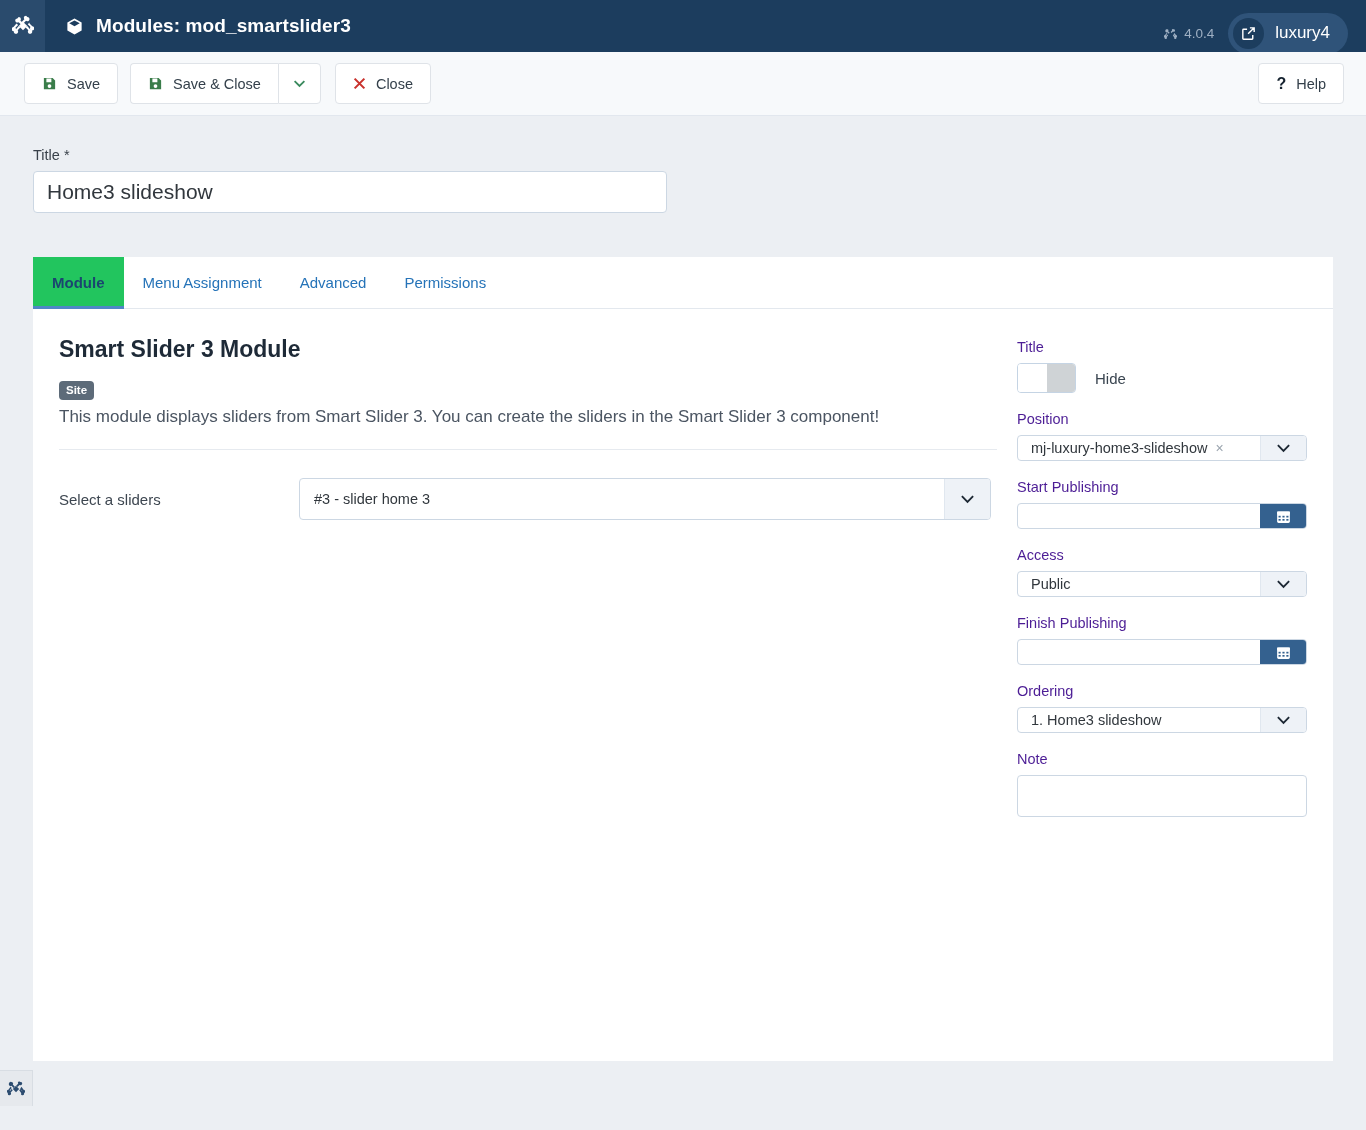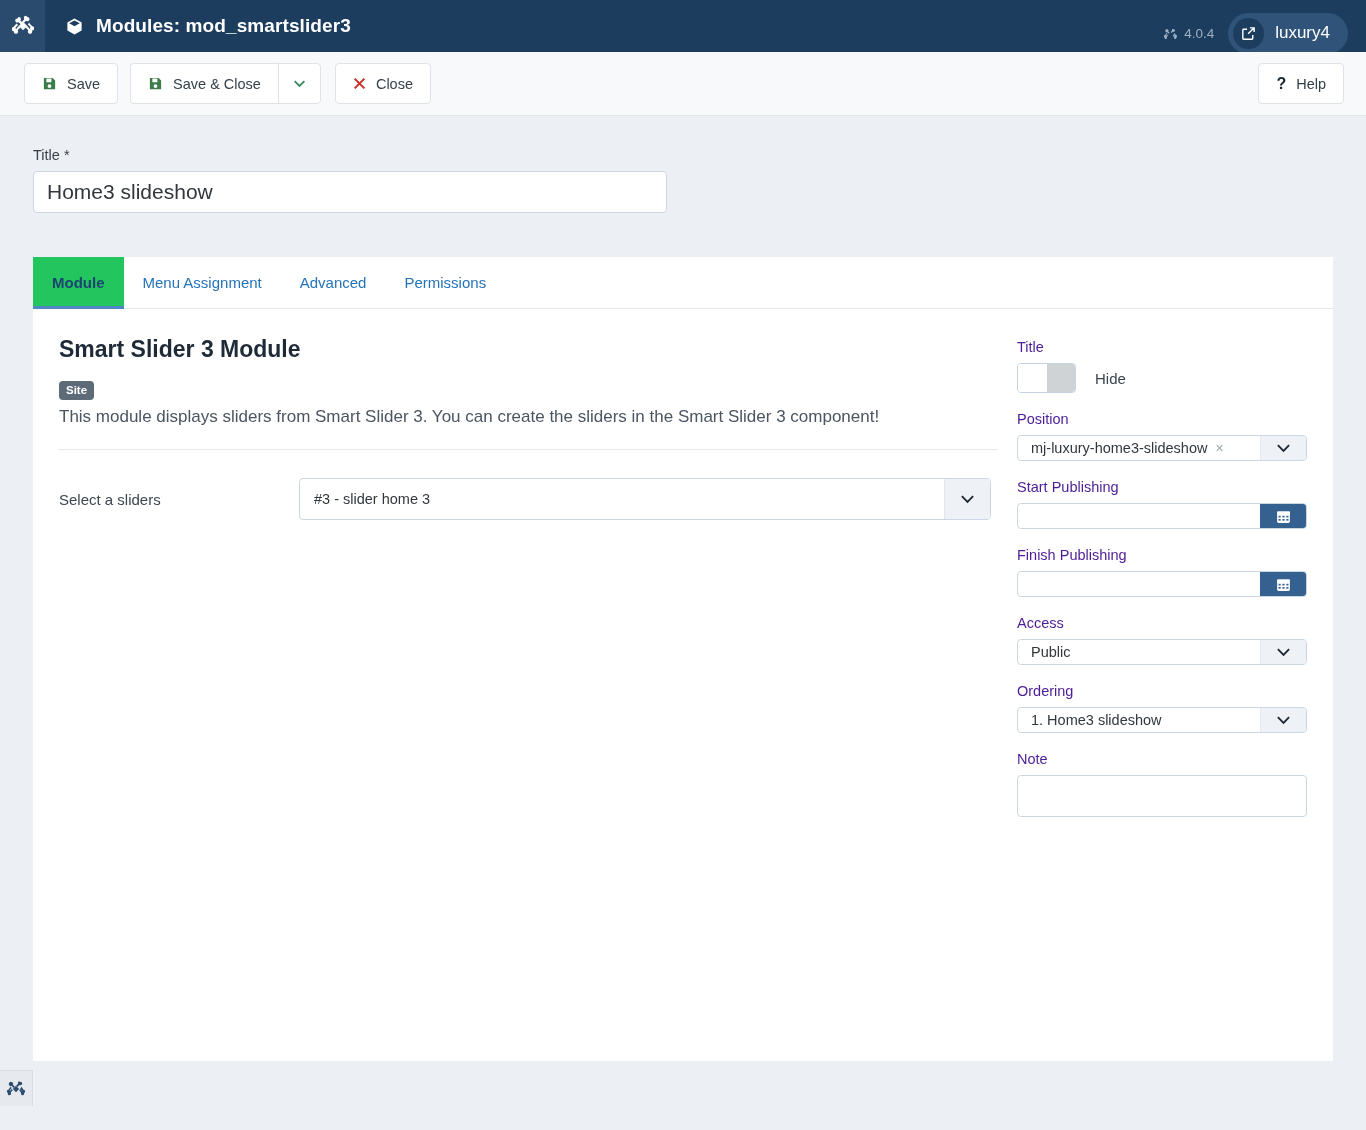--- a/index.html
+++ b/index.html
@@ -434,51 +434,51 @@
                   <rect x="16" y="11" width="3" height="2.4" fill="#34618f"></rect>
                   <rect x="5" y="15.5" width="3" height="2.4" fill="#34618f"></rect>
                   <rect x="10.5" y="15.5" width="3" height="2.4" fill="#34618f"></rect>
                   <rect x="16" y="15.5" width="3" height="2.4" fill="#34618f"></rect>
                 </svg>
               </div>
             </div>
           </div>
 
           <div class="side-field">
+            <span class="side-label">Access</span>
+            <div class="ctrl">
+              <div class="ctrl-value">Public</div>
+              <div class="ctrl-btn">
+                <svg class="caret-glyph" viewBox="0 0 16 10">
+                  <path fill="none" stroke="#1c2733" stroke-width="2" d="M2 2l6 6 6-6"></path>
+                </svg>
+              </div>
+            </div>
+          </div>
+
+          <div class="side-field">
             <span class="side-label">Finish Publishing</span>
             <div class="ctrl">
               <div class="ctrl-value"></div>
               <div class="ctrl-btn calendar">
                 <svg class="cal-icon" viewBox="0 0 24 24">
                   <rect x="3" y="5" width="18" height="16" rx="2" fill="#ffffff"></rect>
                   <rect x="3" y="5" width="18" height="4" fill="#ffffff"></rect>
                   <rect x="5" y="11" width="3" height="2.4" fill="#34618f"></rect>
                   <rect x="10.5" y="11" width="3" height="2.4" fill="#34618f"></rect>
                   <rect x="16" y="11" width="3" height="2.4" fill="#34618f"></rect>
                   <rect x="5" y="15.5" width="3" height="2.4" fill="#34618f"></rect>
                   <rect x="10.5" y="15.5" width="3" height="2.4" fill="#34618f"></rect>
                   <rect x="16" y="15.5" width="3" height="2.4" fill="#34618f"></rect>
                 </svg>
               </div>
             </div>
           </div>
 
           <div class="side-field">
-            <span class="side-label">Access</span>
-            <div class="ctrl">
-              <div class="ctrl-value">Public</div>
-              <div class="ctrl-btn">
-                <svg class="caret-glyph" viewBox="0 0 16 10">
-                  <path fill="none" stroke="#1c2733" stroke-width="2" d="M2 2l6 6 6-6"></path>
-                </svg>
-              </div>
-            </div>
-          </div>
-
-          <div class="side-field">
             <span class="side-label">Ordering</span>
             <div class="ctrl">
               <div class="ctrl-value">1. Home3 slideshow</div>
               <div class="ctrl-btn">
                 <svg class="caret-glyph" viewBox="0 0 16 10">
                   <path fill="none" stroke="#1c2733" stroke-width="2" d="M2 2l6 6 6-6"></path>
                 </svg>
               </div>
             </div>
           </div>

